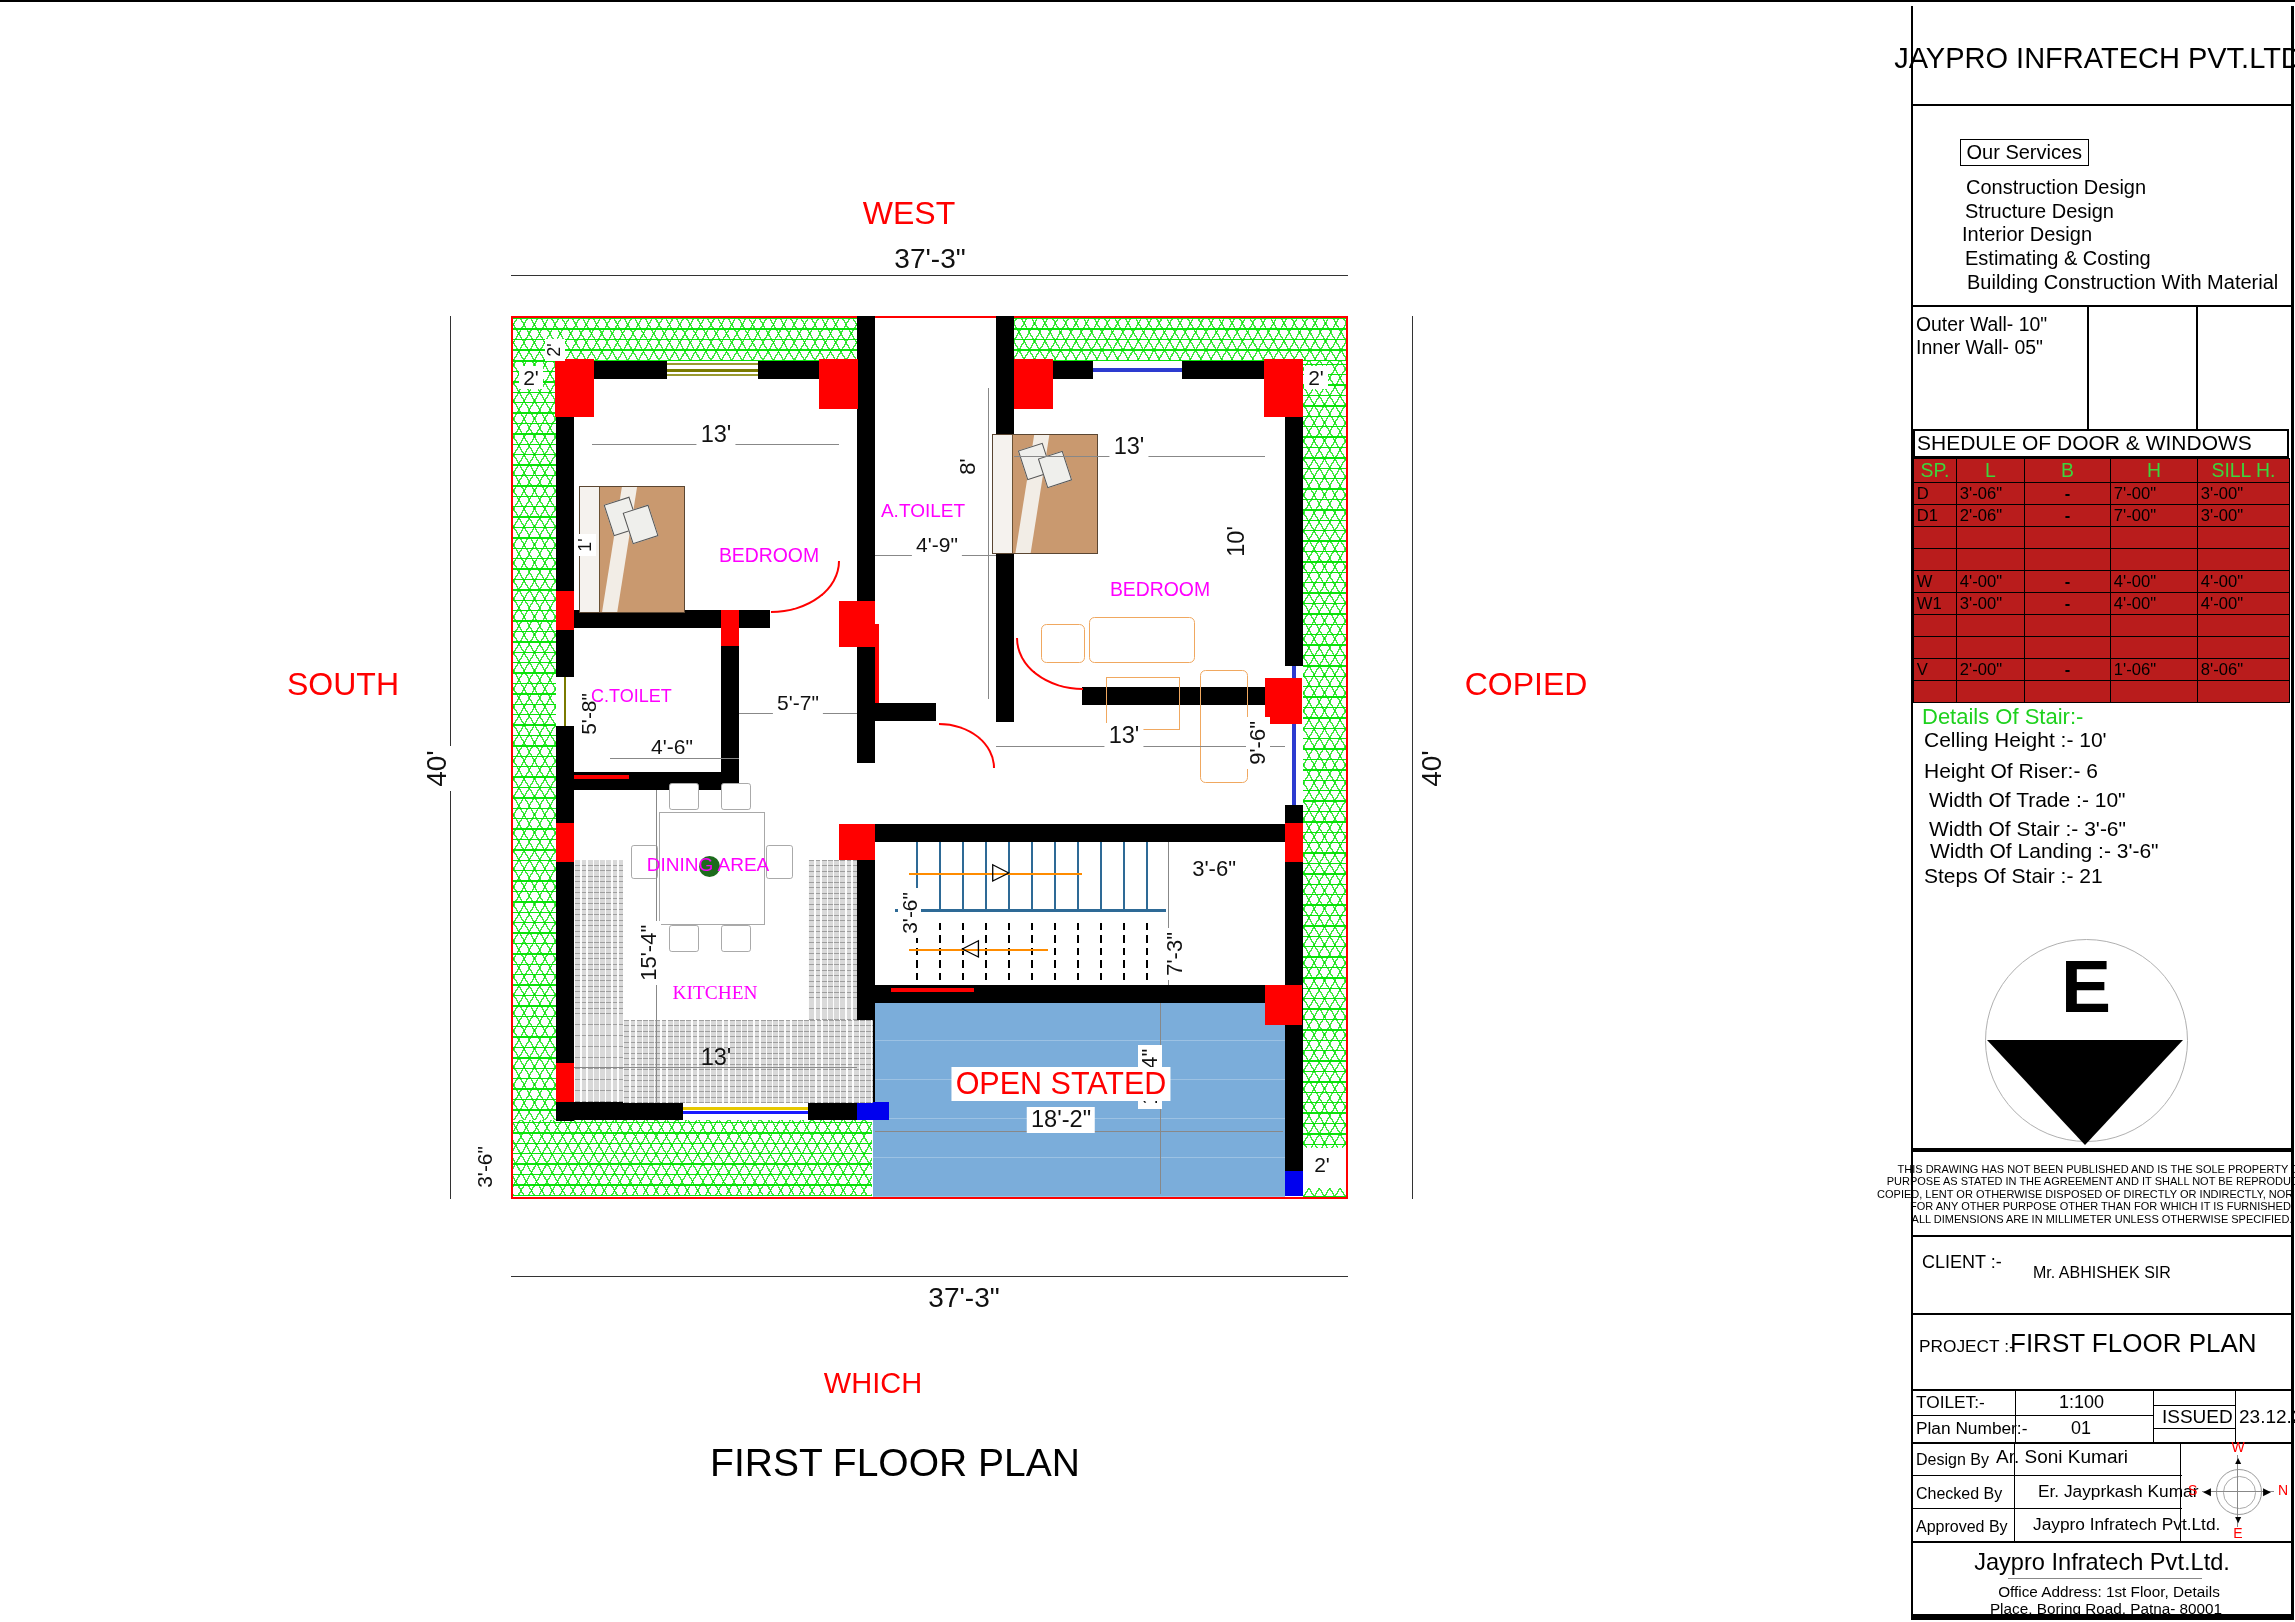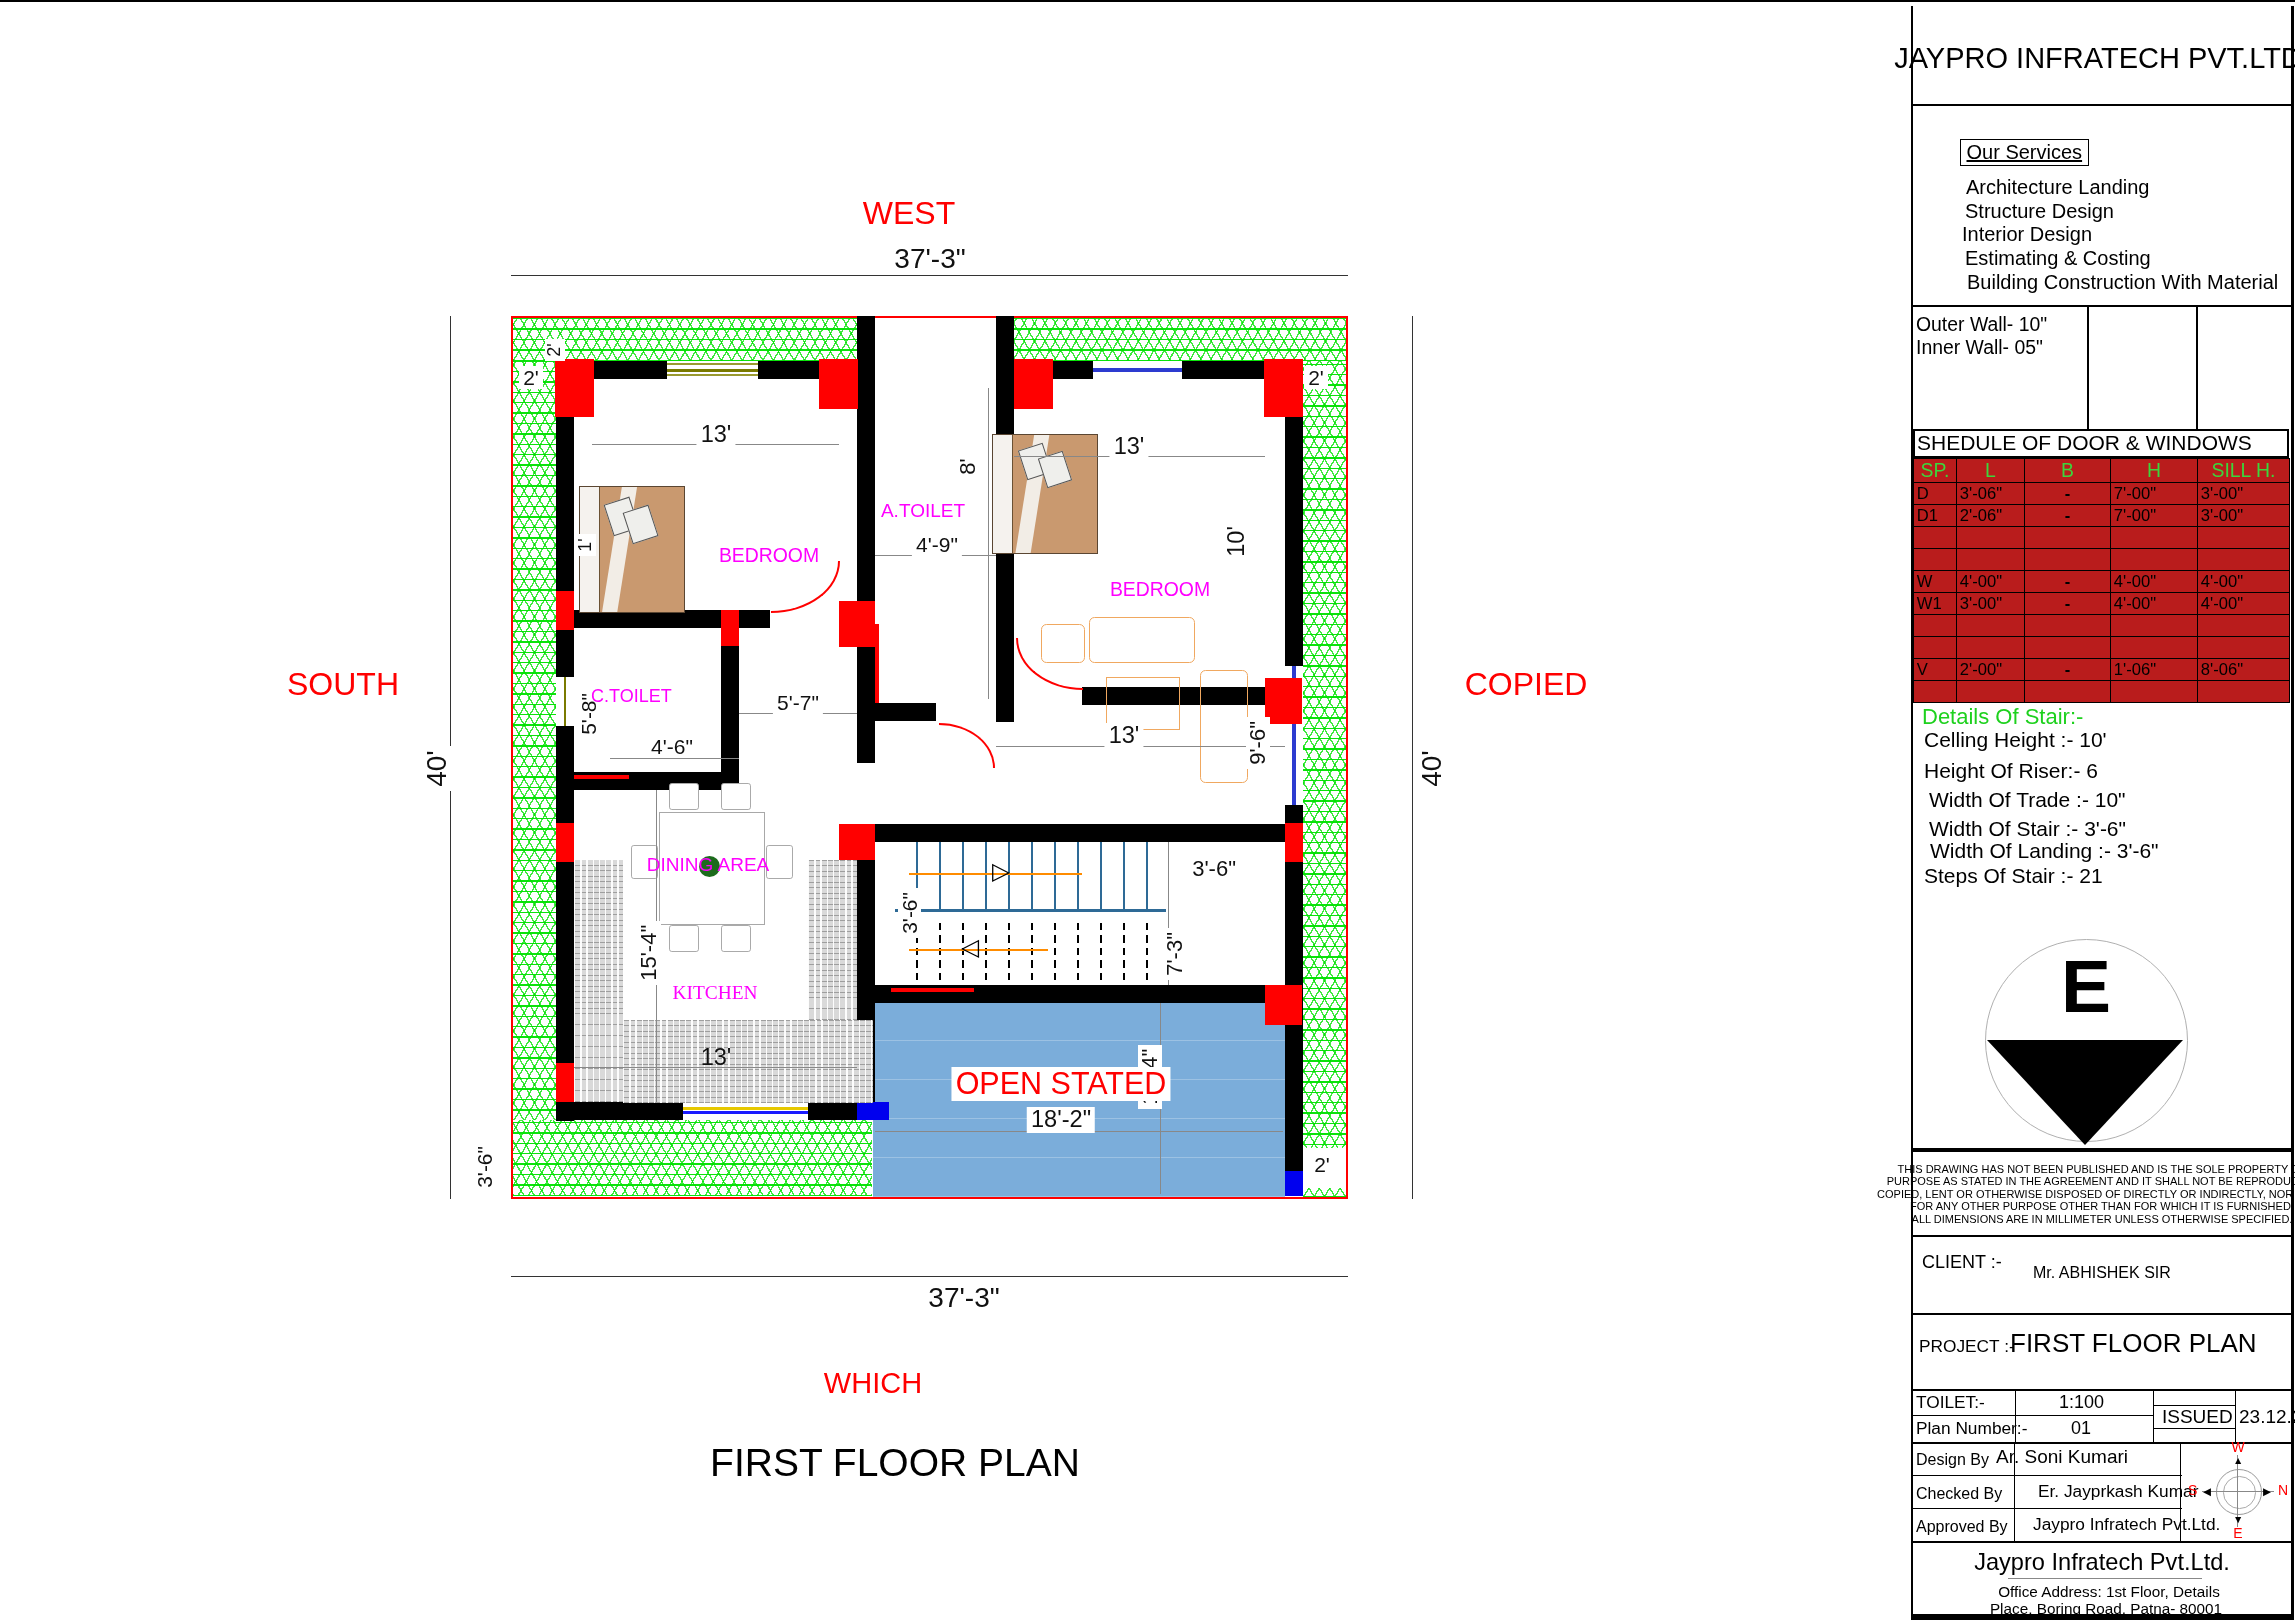--- a/index.html
+++ b/index.html
@@ -229,22 +229,22 @@
   <div class="lbl red cx" style="left:873px;top:1368px;font-size:29px;">WHICH</div>
   <div class="lbl cx" style="left:895px;top:1442px;font-size:39px;">FIRST FLOOR PLAN</div>
 
   <div class="sb-line" style="left:1911px;top:5.5px;width:2.1px;height:1614px;"></div>
   <div class="sb-line" style="left:2291px;top:5.5px;width:2.8px;height:1614px;"></div>
   <div class="sb-line" style="left:1911px;top:1614px;width:382px;height:5.5px;"></div>
 
   <div class="lbl cx" style="left:2102px;top:43px;font-size:29px;">JAYPRO INFRATECH PVT.LTD.</div>
   <div class="sb-line" style="left:1911px;top:104px;width:382px;height:2.1px;"></div>
 
-  <div class="lbl" style="left:1960px;top:139px;font-size:20px;border:1.4px solid #000;padding:1.4px 5.5px;text-decoration:underline;">Our Services</div>
-  <div class="lbl" style="left:1966px;top:176px;font-size:20px;">Architecture Landing</div>
+  <div class="lbl" style="left:1960px;top:139px;font-size:20px;border:1.4px solid #000;padding:1.4px 5.5px;">Our Services</div>
+  <div class="lbl" style="left:1966px;top:176px;font-size:20px;">Construction Design</div>
   <div class="lbl" style="left:1965px;top:200px;font-size:20px;">Structure Design</div>
   <div class="lbl" style="left:1962px;top:223px;font-size:20px;">Interior Design</div>
   <div class="lbl" style="left:1965px;top:247px;font-size:20px;">Estimating &amp; Costing</div>
   <div class="lbl" style="left:1967px;top:271px;font-size:20px;">Building Construction With Material</div>
 
   <div class="sb-line" style="left:1911px;top:305px;width:382px;height:2.1px;"></div>
   <div class="sb-line" style="left:2087px;top:305px;width:2.1px;height:125px;"></div>
   <div class="sb-line" style="left:2196px;top:305px;width:2.1px;height:125px;"></div>
   <div class="lbl" style="left:1916px;top:314px;font-size:19.4px;">Outer Wall- 10"</div>
   <div class="lbl" style="left:1916px;top:337px;font-size:19.4px;">Inner  Wall- 05"</div>

